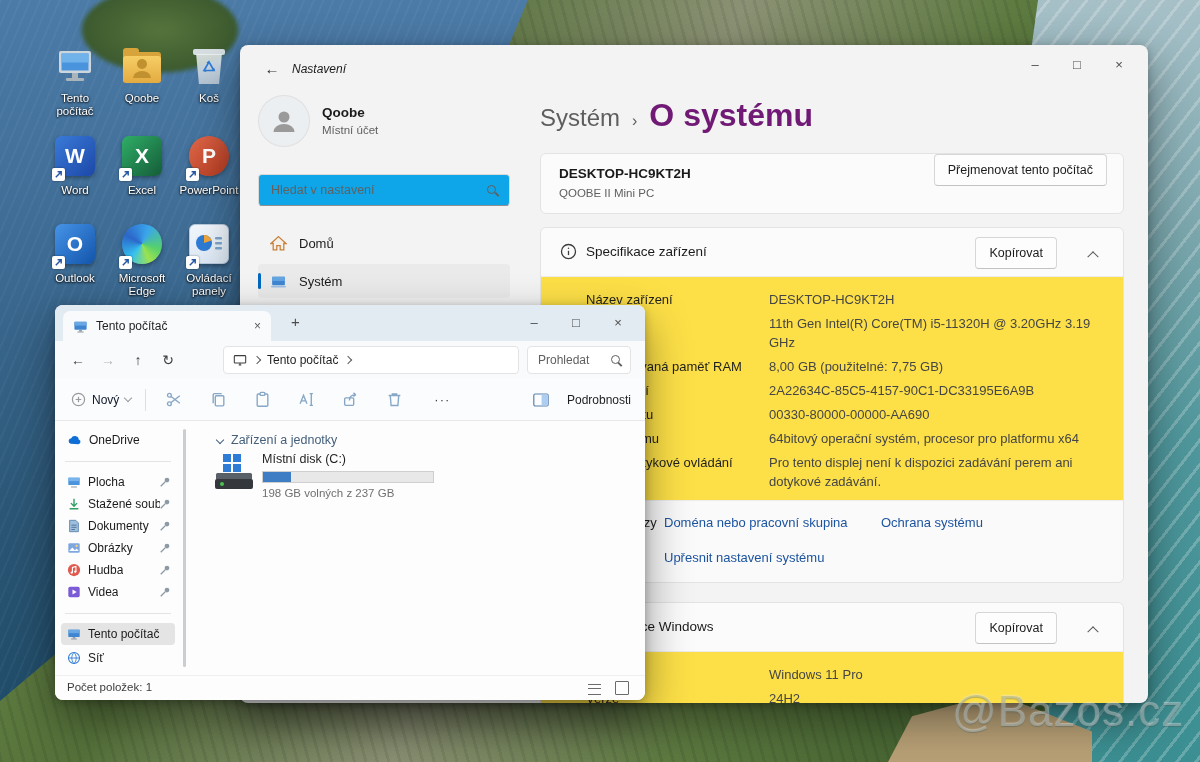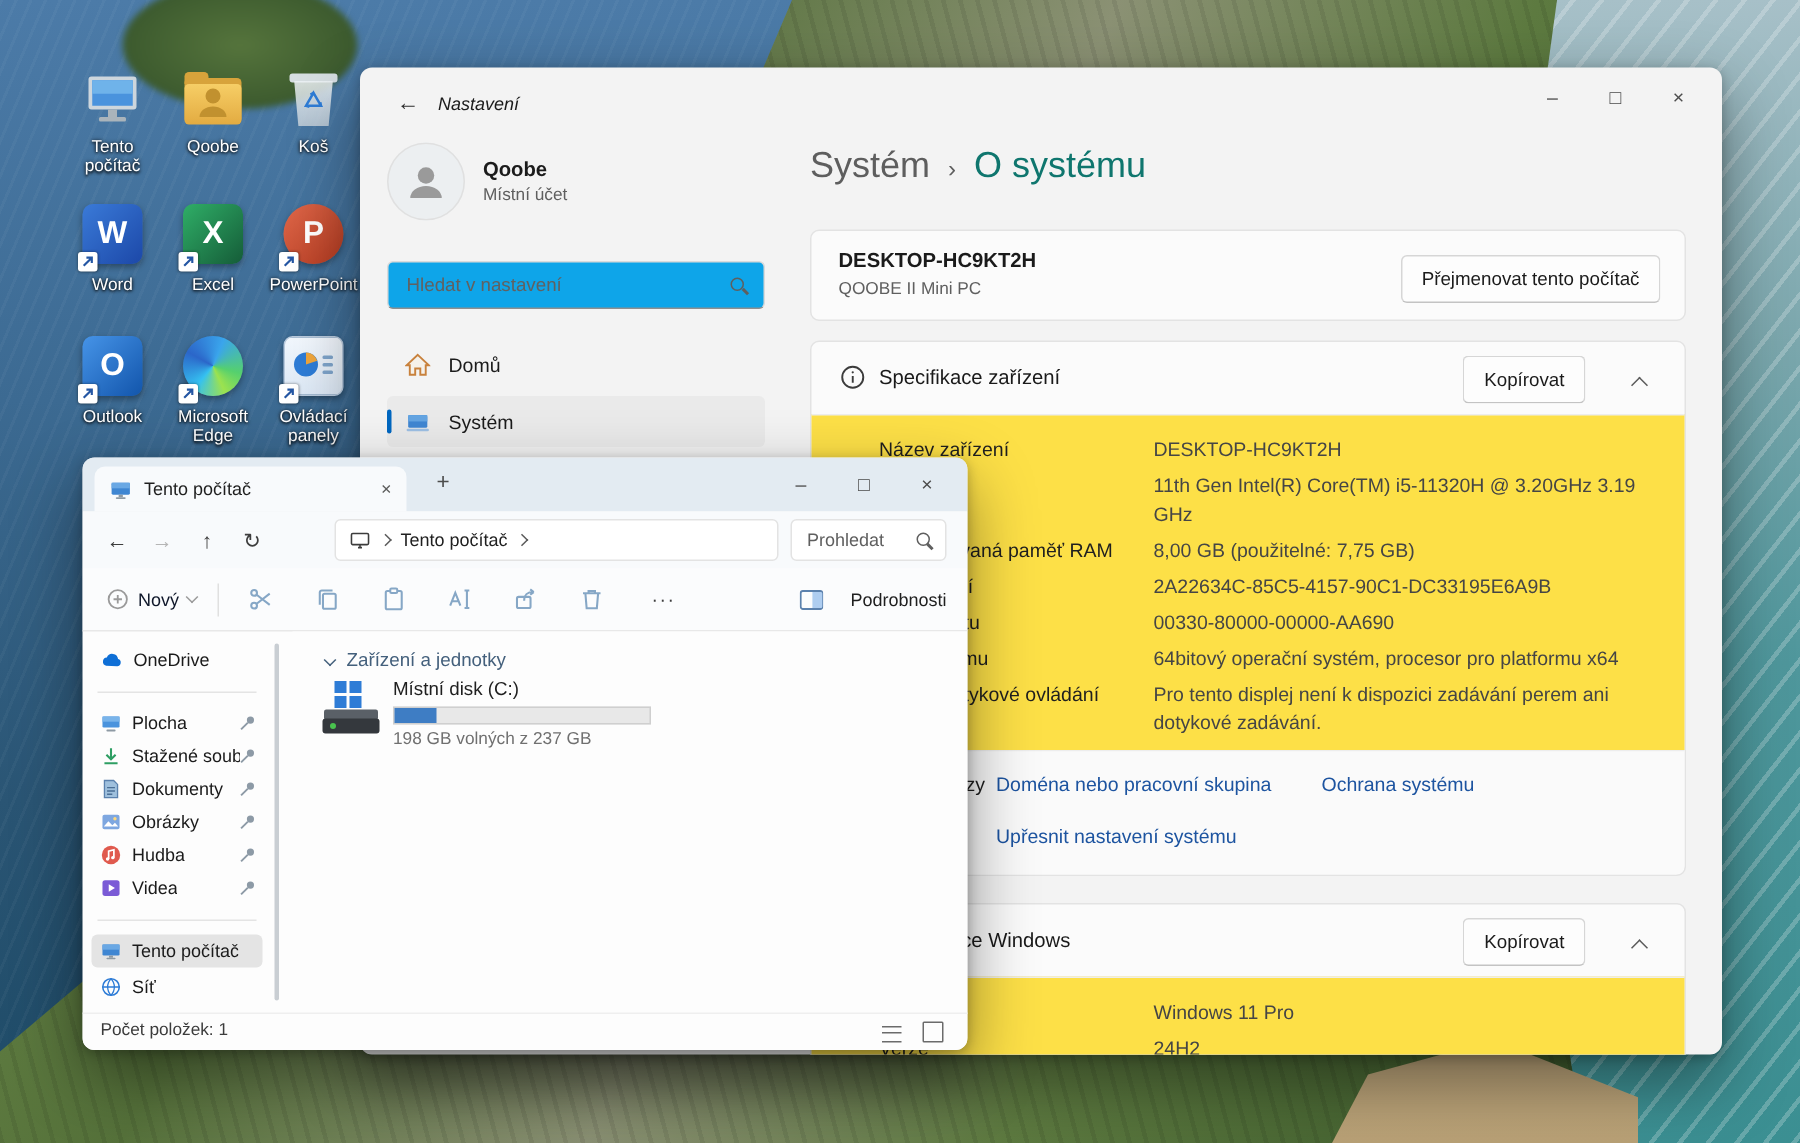--- a/index.html
+++ b/index.html
@@ -75,21 +75,21 @@
   .set-search input{border:none;outline:none;flex:1;font-size:12.5px;color:#1b1b1b;font-family:inherit;background:transparent;}
   .set-search input::placeholder{color:#616161;}
   .nav-item{position:absolute;left:18px;width:252px;height:34px;border-radius:4px;display:flex;align-items:center;
             padding:0 12px;box-sizing:border-box;font-size:13px;color:#1b1b1b;gap:12px;}
   .nav-item.sel{background:#eaeaea;}
   .nav-pill{position:absolute;left:0;top:9px;width:3px;height:16px;border-radius:2px;background:#0067c0;}
   .set-main{position:absolute;left:300px;top:0;width:590px;height:658px;}
   .crumbs{position:absolute;left:0;top:52px;display:flex;align-items:baseline;gap:12px;}
   .crumb-parent{font-size:24px;color:#5e5e5e;}
   .crumb-sep{font-size:16px;color:#5e5e5e;}
-  .crumb-cur{font-size:24px;font-weight:normal;color:#0f766e;}
+  .crumb-cur{font-size:32px;font-weight:bold;color:#701a75;}
   .card{position:absolute;left:0;width:584px;background:#fbfbfb;border:1px solid #e3e3e3;border-radius:6px;box-sizing:border-box;}
   .card-head{position:relative;height:48px;display:flex;align-items:center;}
   .spec-rows{border-top:1px solid #ededed;background:#fde047;padding:13px 0 9px 0;position:relative;}
   .spec-row{position:relative;font-size:13px;line-height:19px;margin-bottom:5px;}
   .spec-label{position:absolute;left:45px;top:0;width:175px;color:#1f1f1f;}
   .spec-value{margin-left:228px;margin-right:20px;color:#454545;}
   .links-area{border-top:1px solid #ededed;background:#fafafa;padding:14px 0 16px 0;position:relative;border-radius:0 0 6px 6px;}
   .link{color:#1d54a0;font-size:13px;}
   .win-logo rect{fill:#2e7cd6;}
 
@@ -327,21 +327,21 @@
     <div class="set-main">
       <div class="crumbs">
         <span class="crumb-parent">Systém</span>
         <span class="crumb-sep">›</span>
         <span class="crumb-cur">O systému</span>
       </div>
 
       <div class="card" style="top:108px;height:61px">
         <div class="abs" style="left:18px;top:12px;font-size:13.5px;font-weight:bold;color:#1a1a1a">DESKTOP-HC9KT2H</div>
         <div class="abs" style="left:18px;top:33px;font-size:11.5px;color:#5f5f5f">QOOBE II Mini PC</div>
-        <div class="btn abs" style="right:16px;top:16px">Přejmenovat tento počítač</div>
+        <div class="btn abs" style="right:16px;top:0">Přejmenovat tento počítač</div>
       </div>
 
       <div class="card" style="top:182px">
         <div class="card-head">
           <svg class="abs" style="left:19px;top:15px" width="17" height="17" viewBox="0 0 16 16" fill="none" stroke="#3c3c3c" stroke-width="1.2">
               <circle cx="8" cy="8" r="6.6"></circle>
               <path d="M8 7.2 V11.4"></path>
               <circle cx="8" cy="4.9" r=".7" fill="#3c3c3c" stroke="none"></circle>
             </svg>
           <span class="abs" style="left:45px;top:16px;font-size:13.5px;color:#1a1a1a">Specifikace zařízení</span>
@@ -633,13 +633,14 @@
       <div class="drive-free">198 GB volných z 237 GB</div>
     </div>
 
     <div class="statusbar">
       <span class="status-txt">Počet položek: 1</span>
       <span class="view-list"></span>
       <span class="view-grid"></span>
     </div>
   </div>
 
+  <div class="watermark">@Bazos.cz</div>
 </div>
 
 </body></html>

